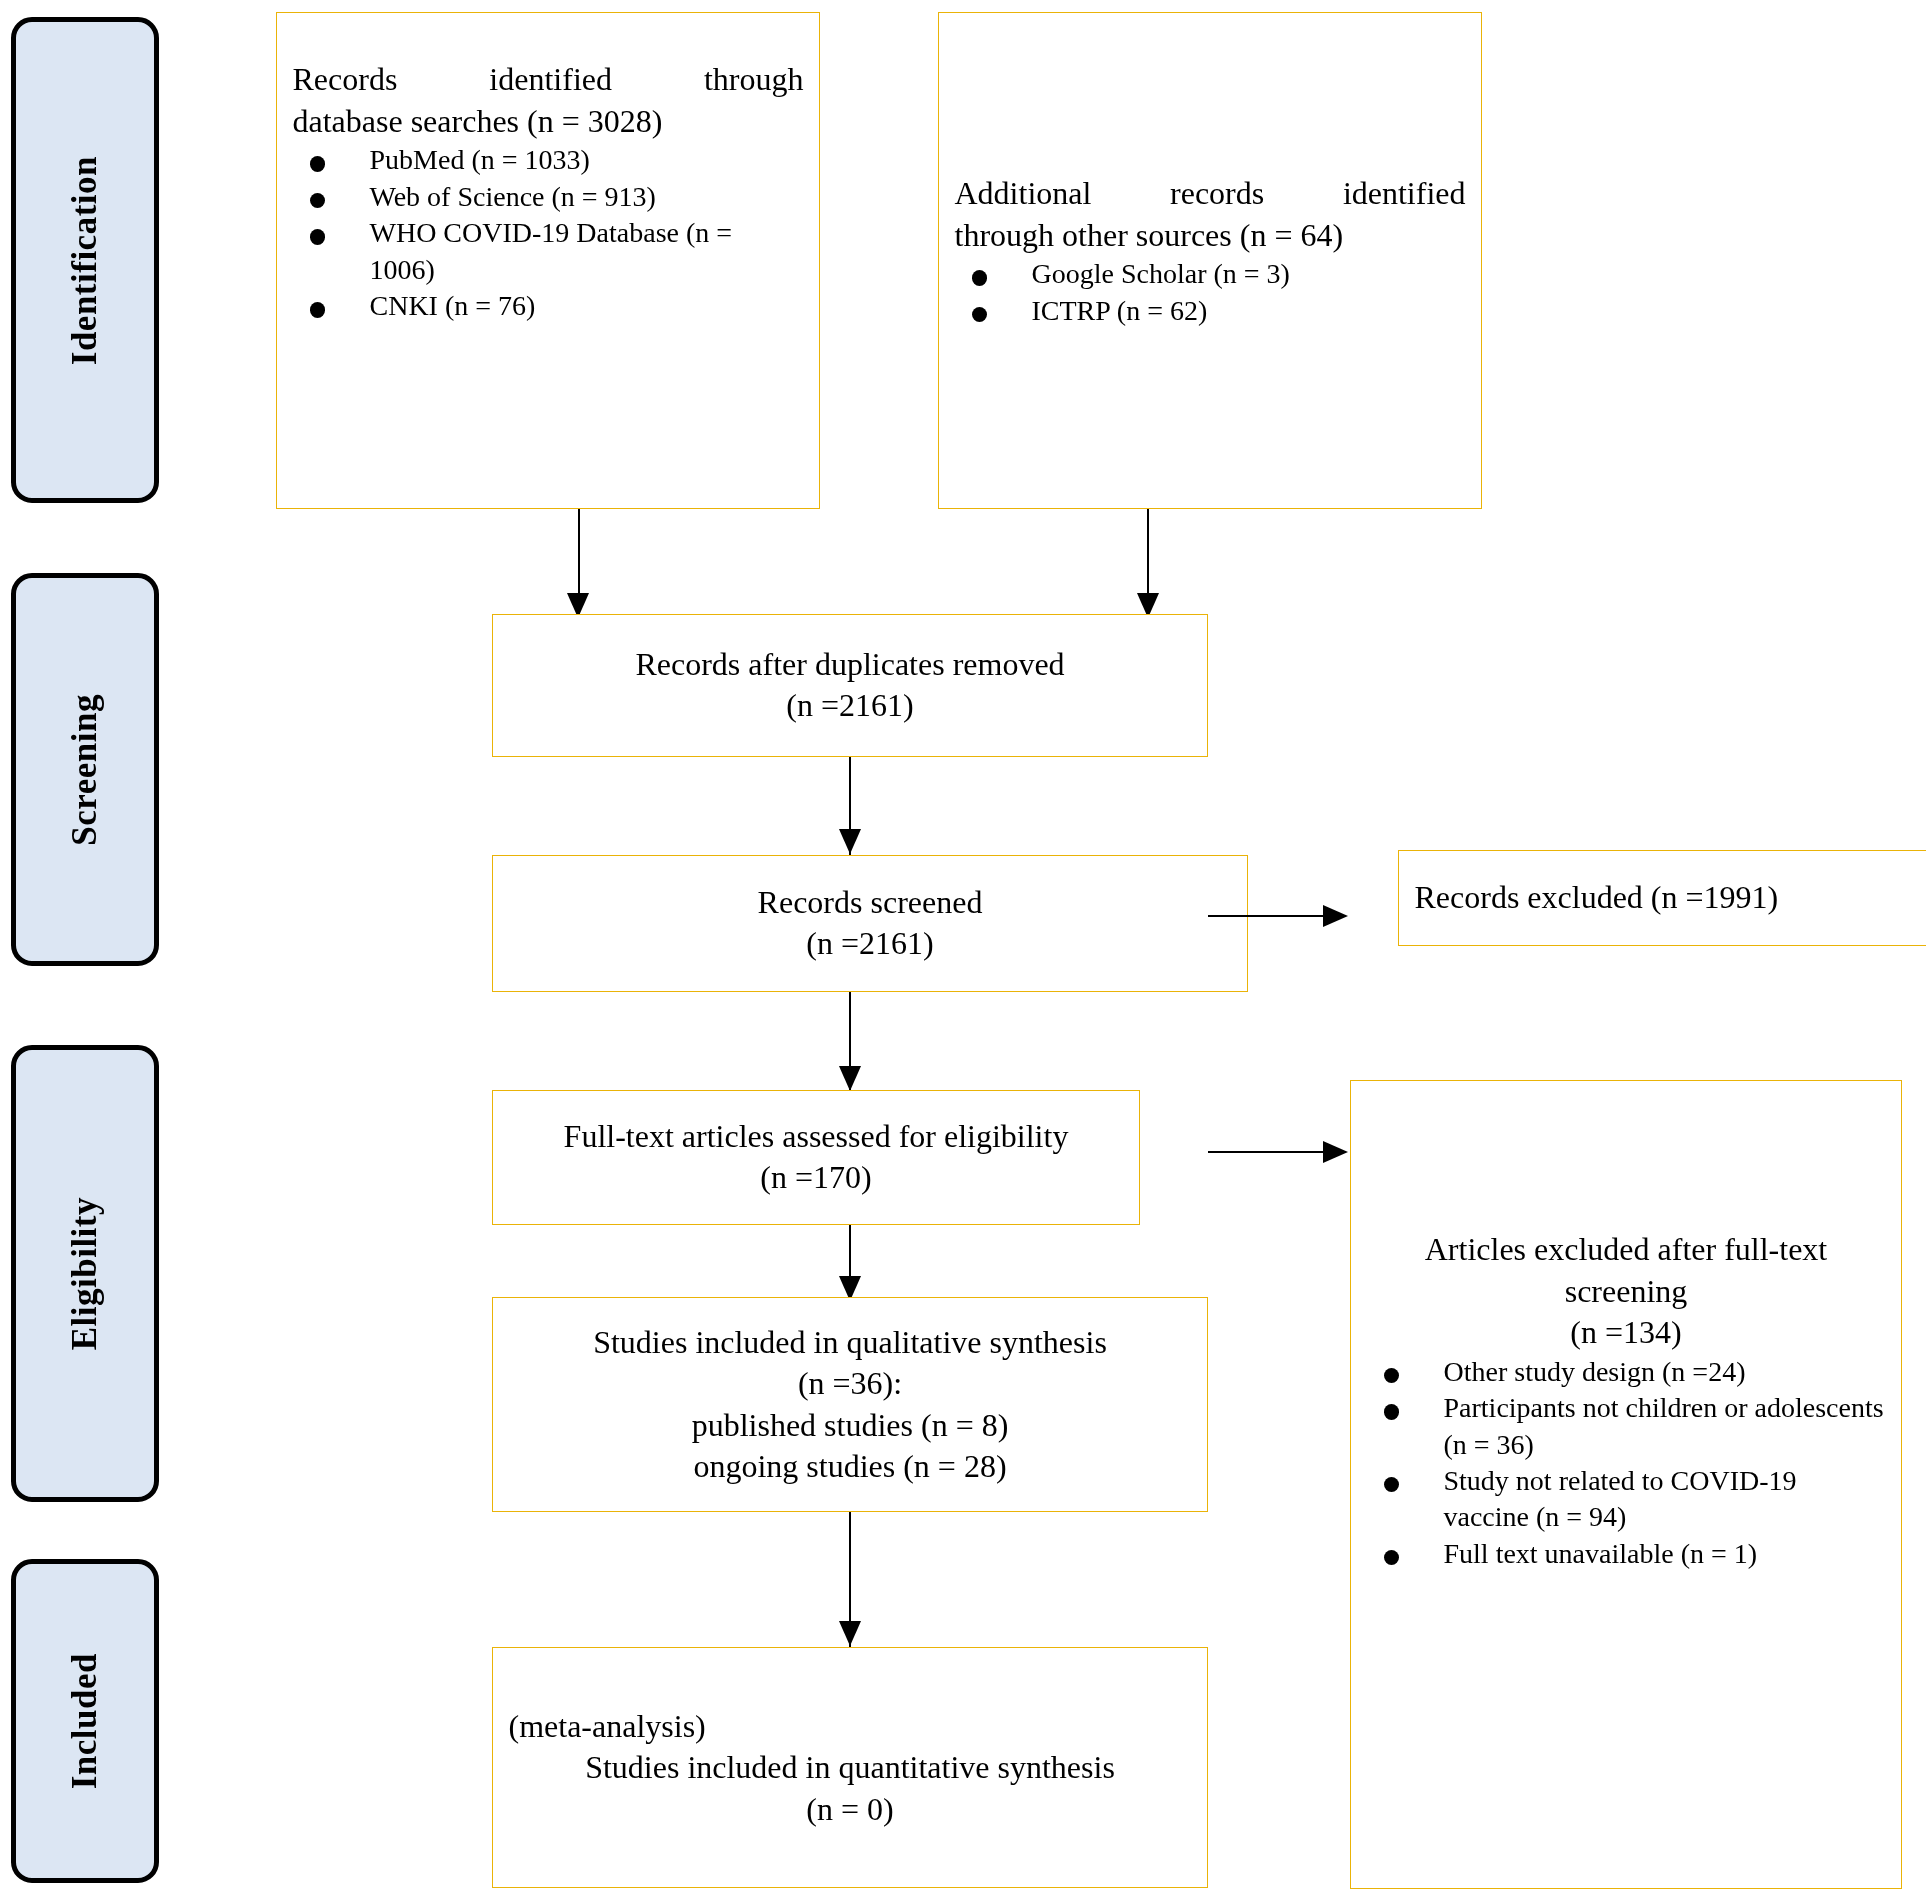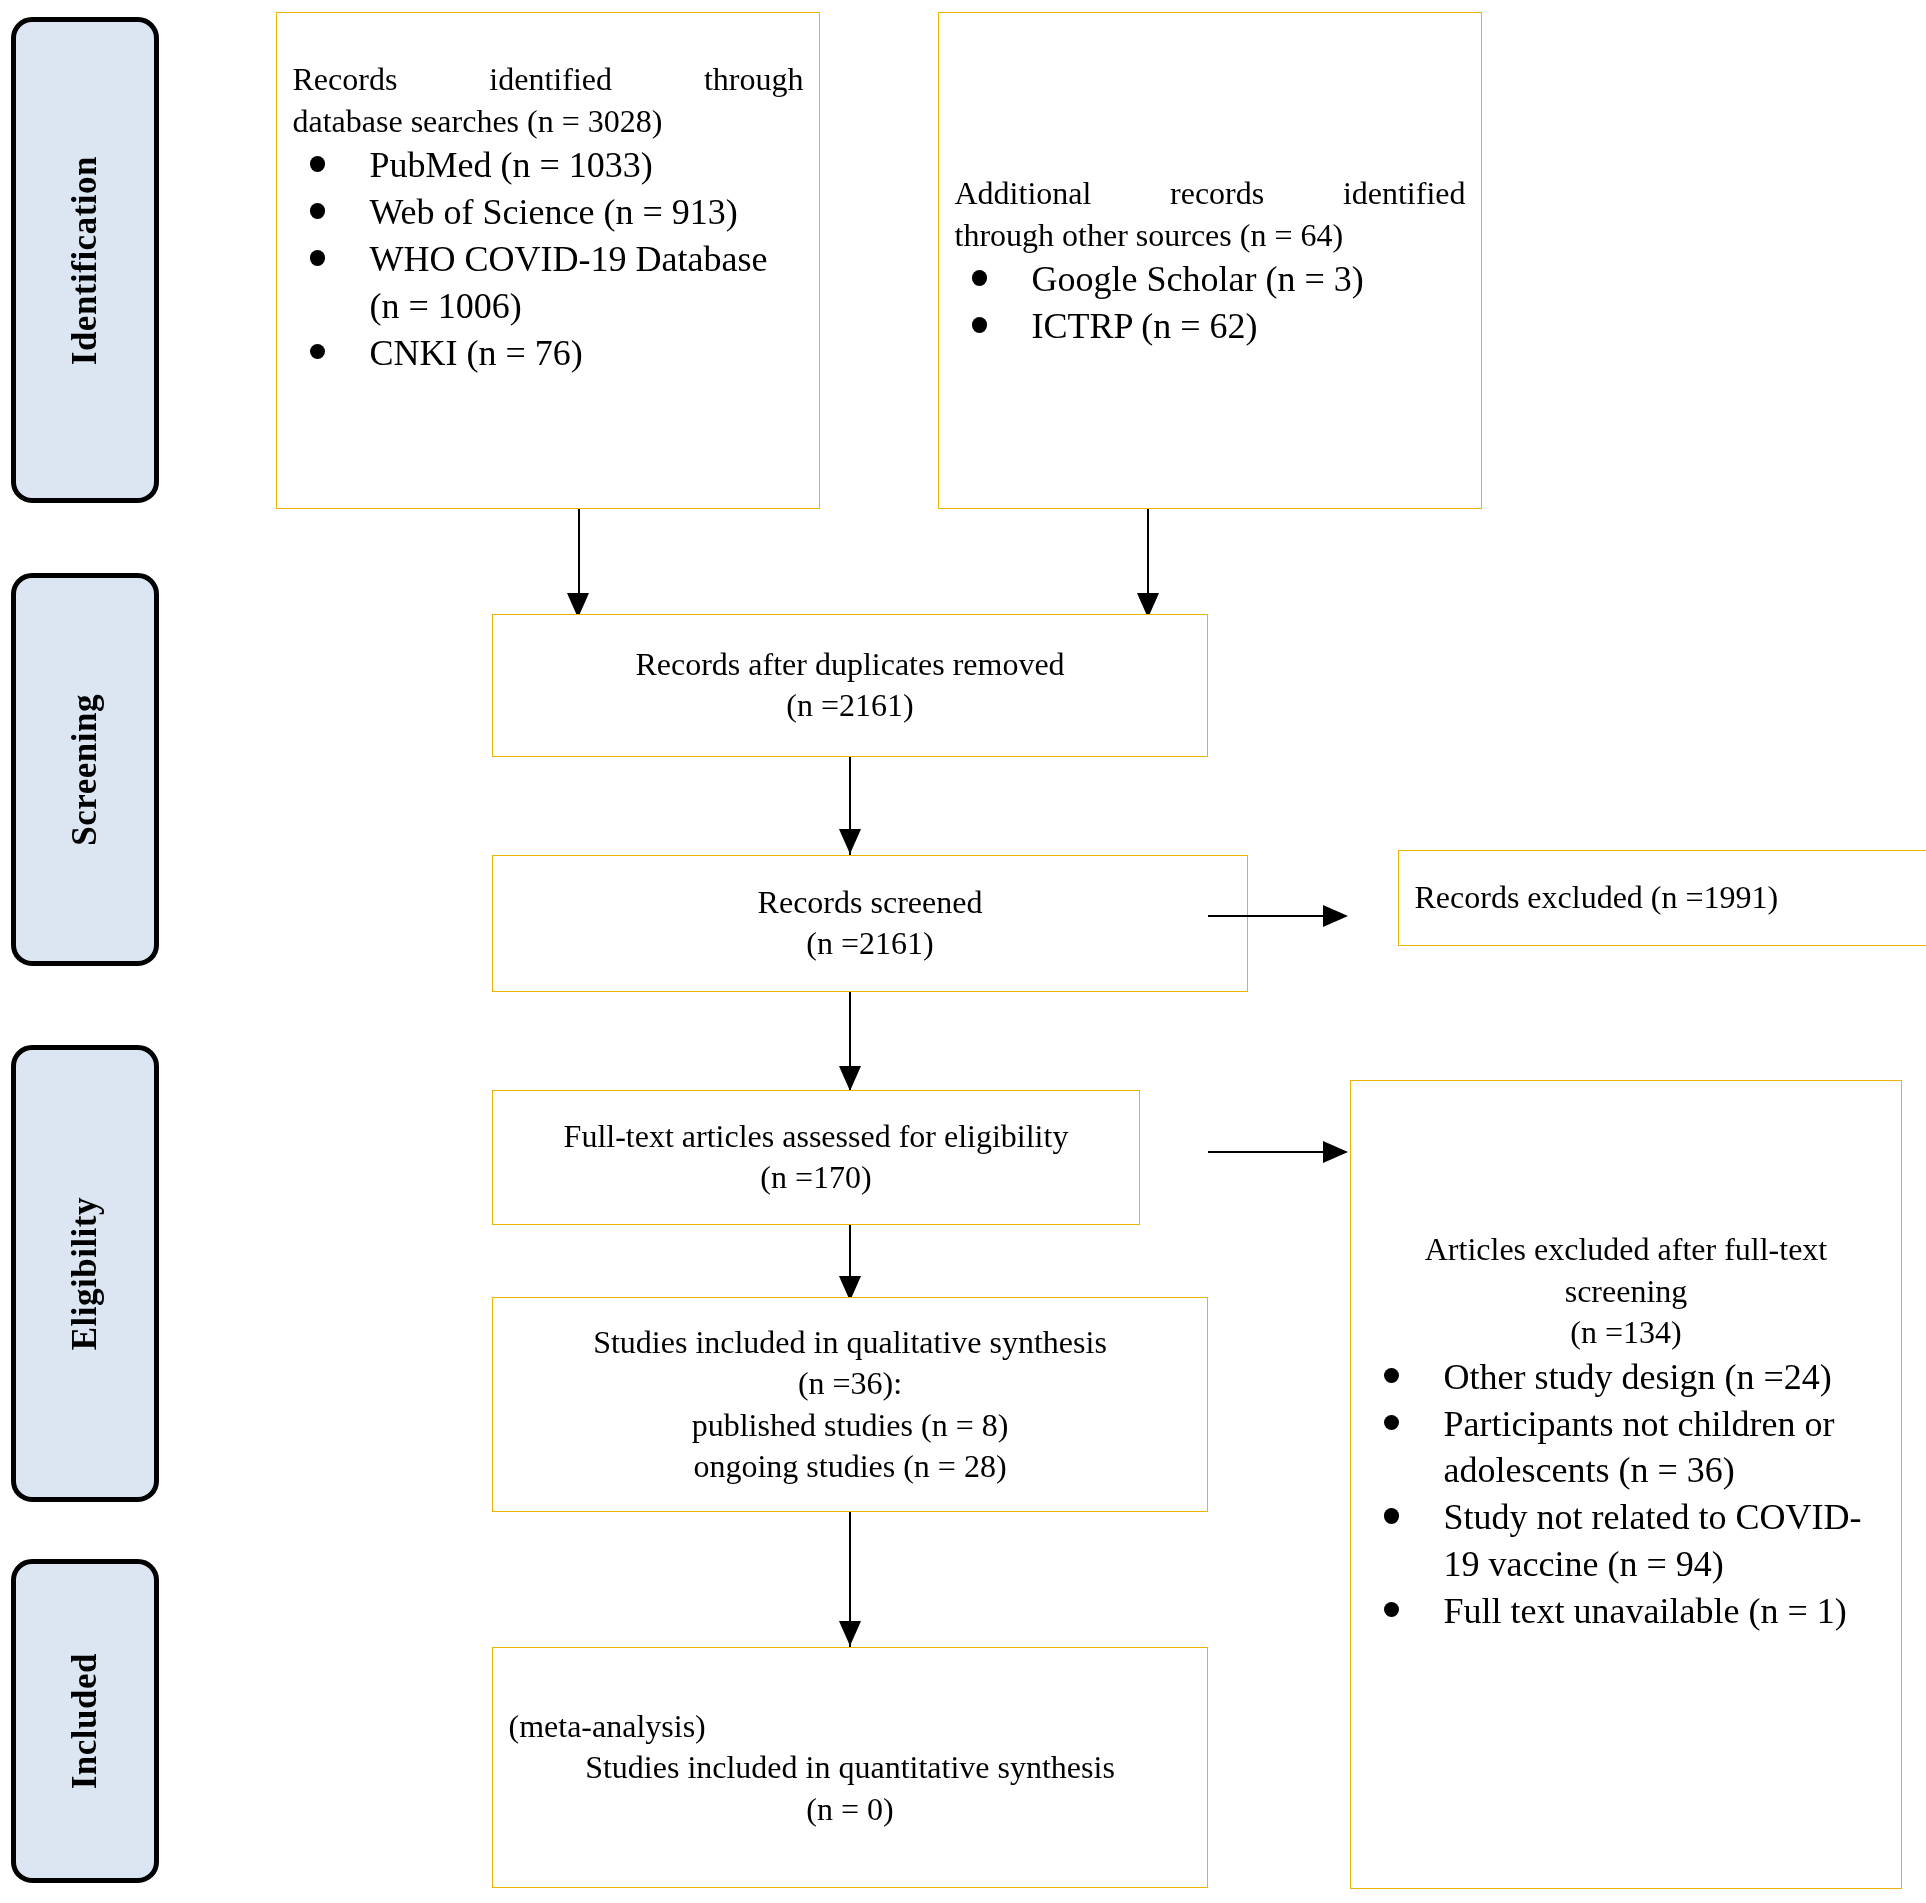--- a/index.html
+++ b/index.html
@@ -67,21 +67,21 @@
 
   
   ul.bul {
     list-style: none;
     margin: 0;
     padding: 0;
   }
   ul.bul > li {
     position: relative;
     padding-left: 77px;
-    font-size: 36px;
+    font-size: 28px;
     line-height: 1.30;
     margin: 0;
     color: #000000;
   }
   ul.bul > li::before {
     content: "";
     position: absolute;
     left: 17.3px;
     top: 14px;
     width: 15.5px;

